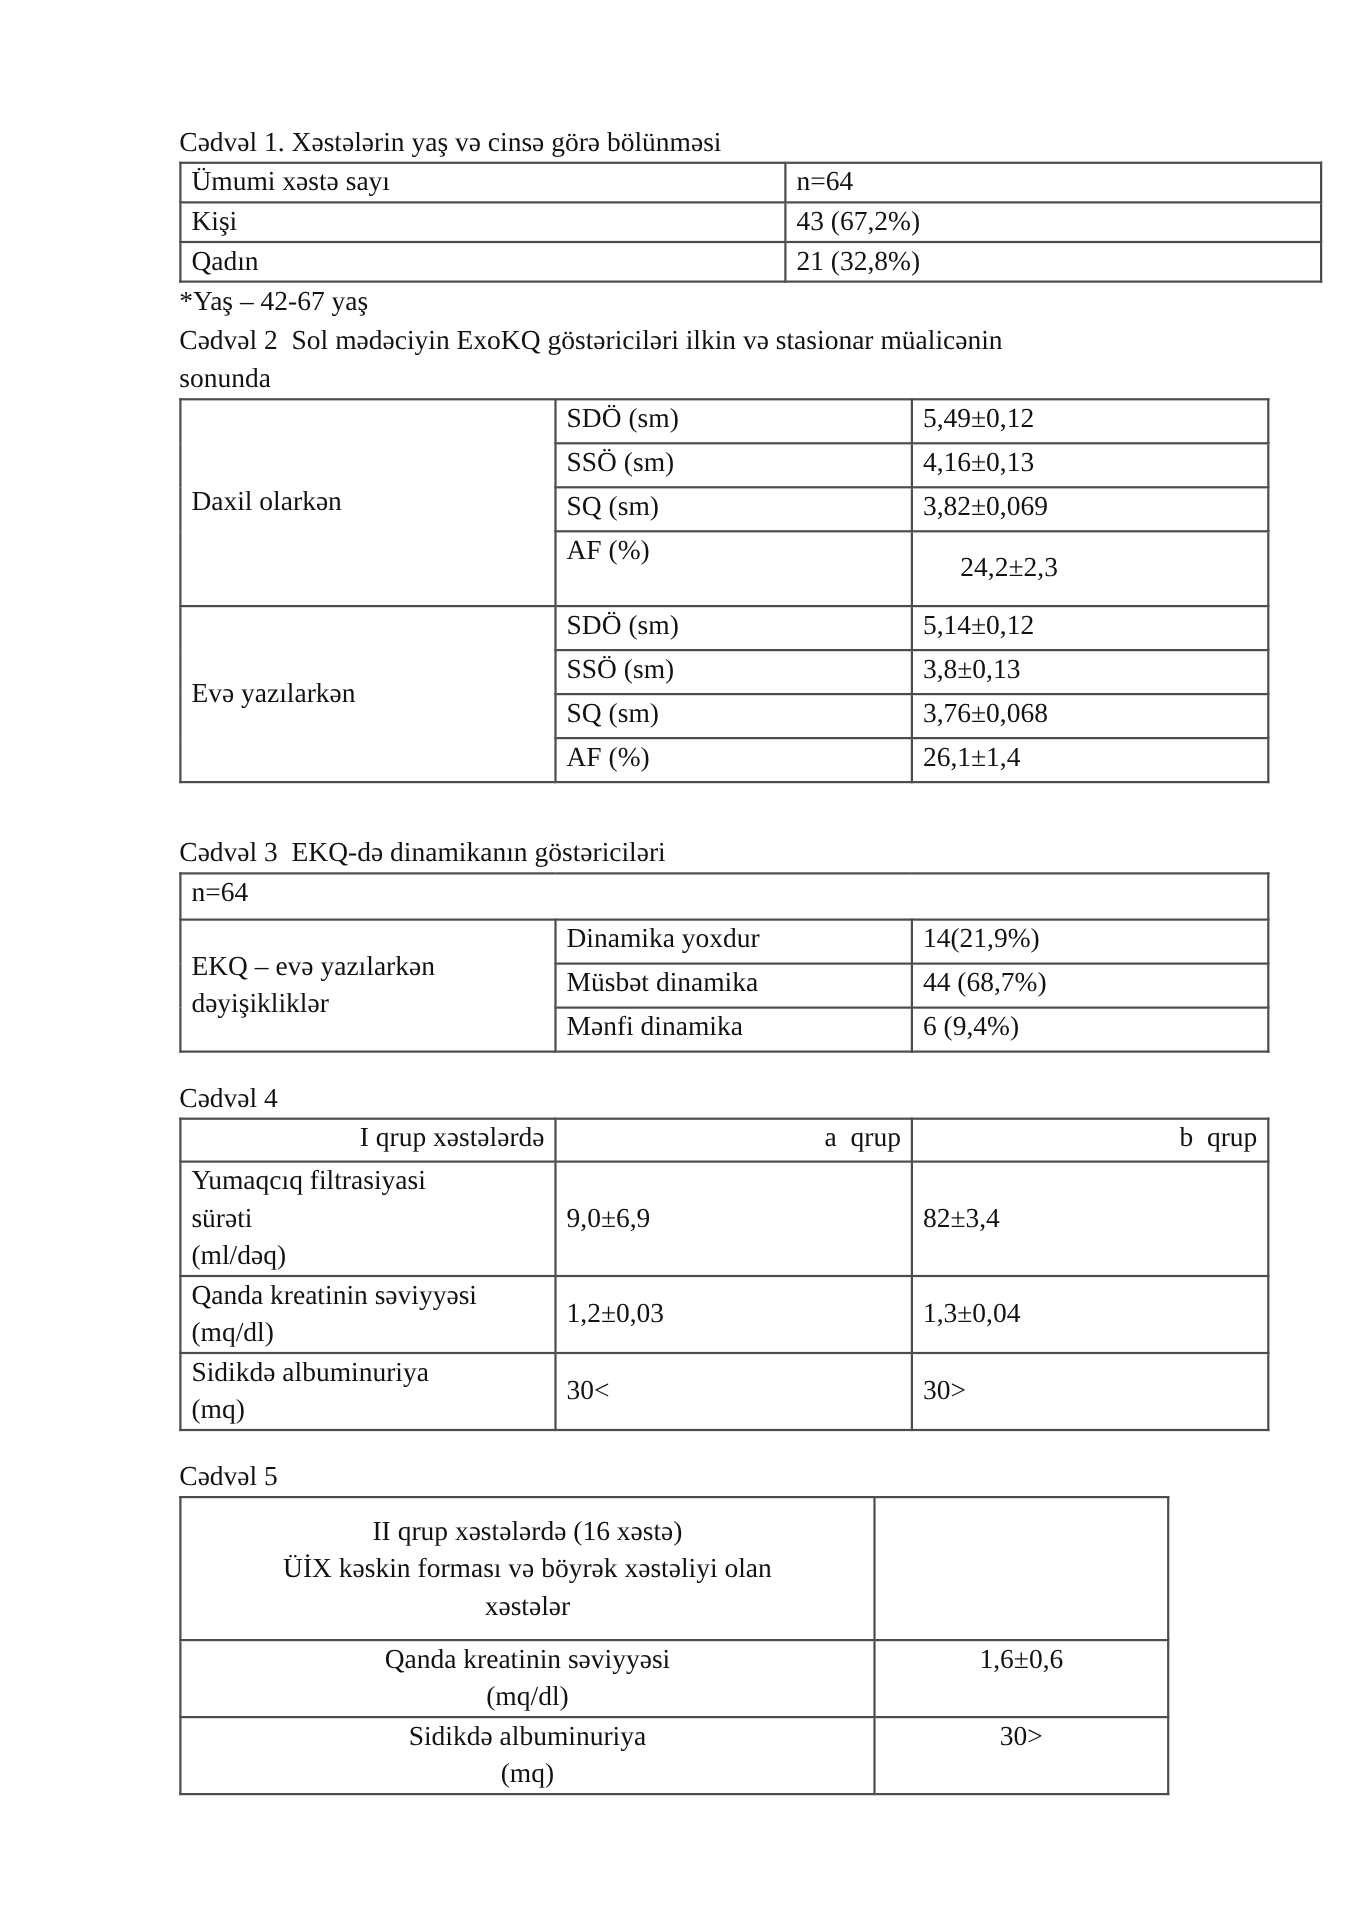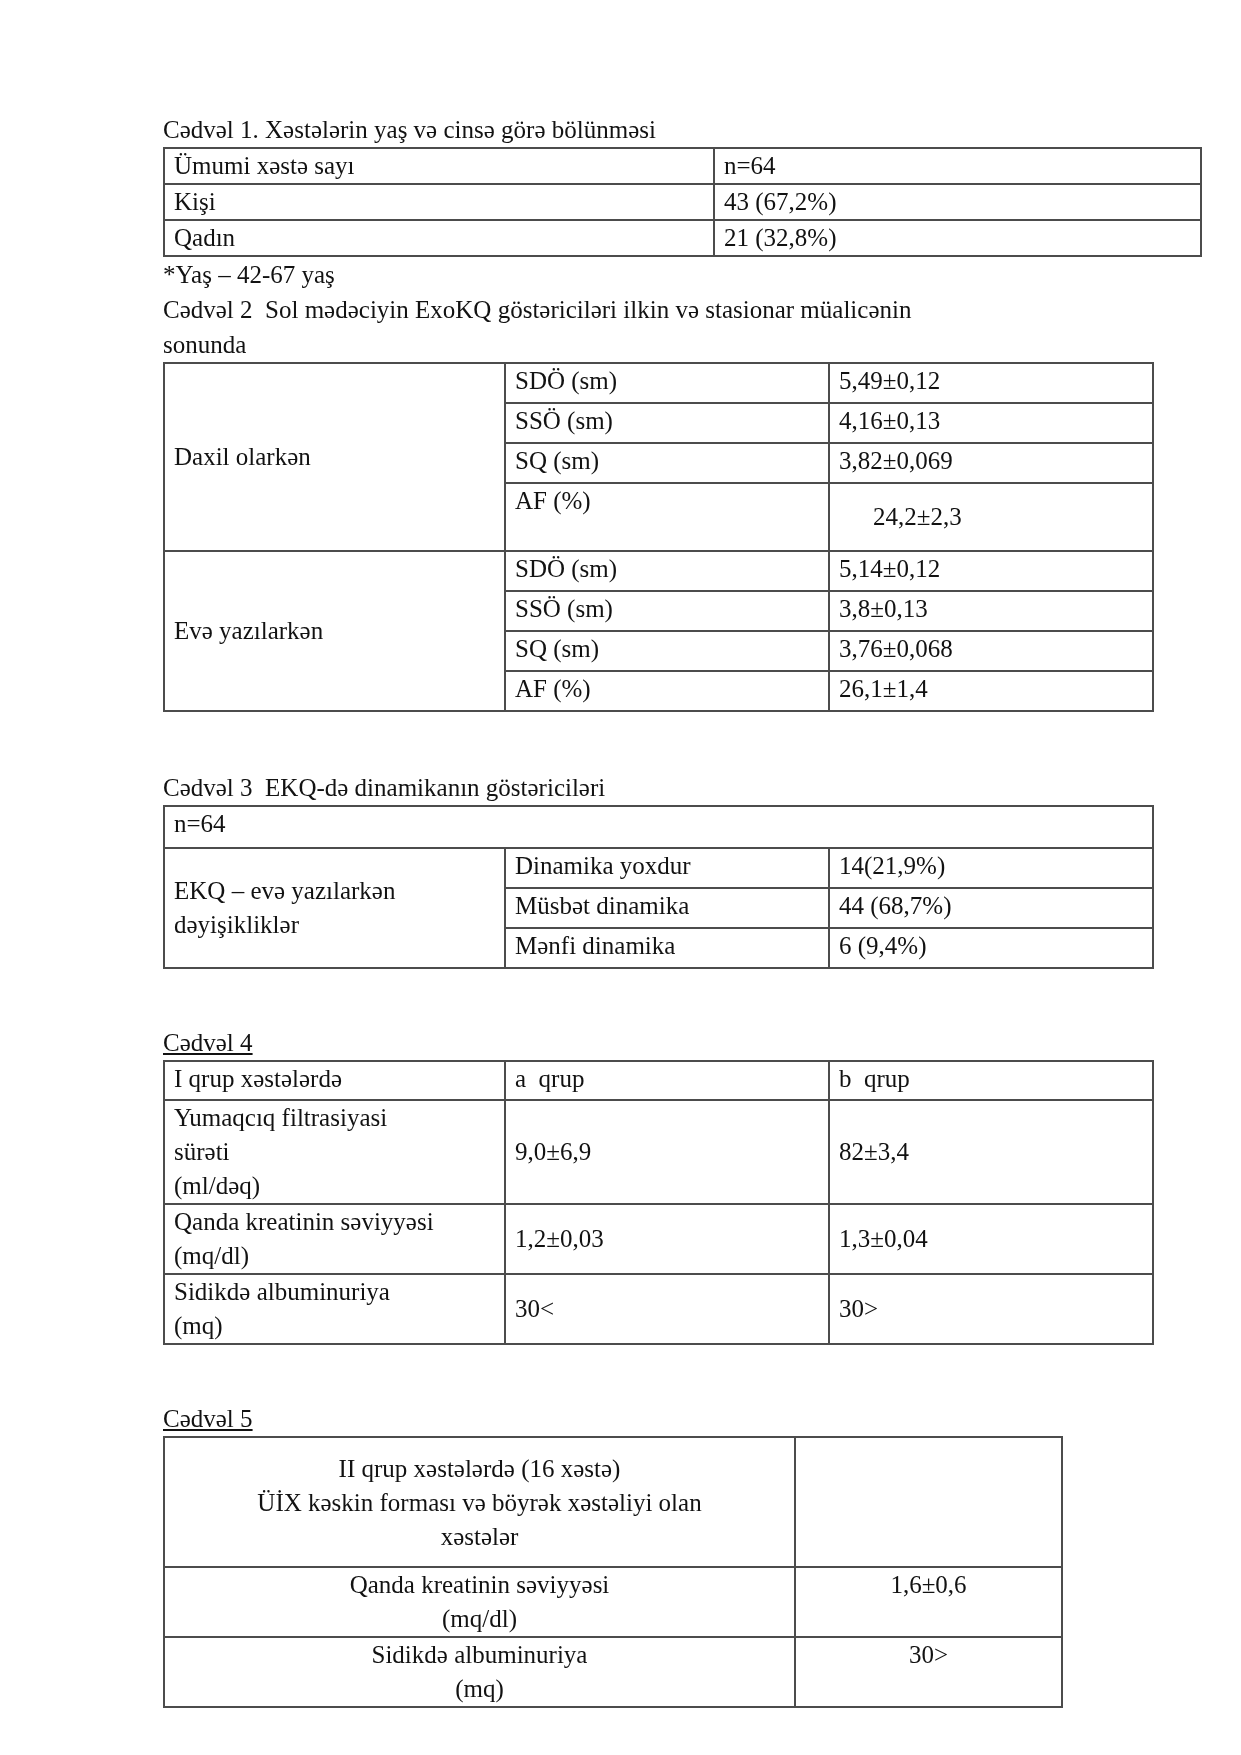--- a/index.html
+++ b/index.html
@@ -29,30 +29,30 @@
   .t2,.t3,.t4{width:989px;}
   .t2 .c1,.t3 .c1,.t4 .c1{width:341px;}
   .t2 .c2,.t3 .c2,.t4 .c2{width:324px;}
   .t2 .c3,.t3 .c3,.t4 .c3{width:324px;}
   .t2 td{height:38px;}
   .t2 tr.af1 td{height:66px;}
   .t2 td.grp,.t3 td.grp{vertical-align:middle;}
   .t2 td.vmid{vertical-align:middle;padding-left:43px;}
   .t3 tr.hdr td{height:40px;}
   .t3 td{height:38px;}
-  .t4 tr.hdr td{height:37px;}
+  .t4 tr.hdr td{height:37px;text-align:right;}
   .t4 td{padding-bottom:6px;}
   .t4 td.val{vertical-align:middle;}
   
   .t5{width:898px;text-align:center;}
   .t5 .c1{width:631px;} .t5 .c2{width:267px;}
   .t5 td{padding-bottom:6px;}
   .t5 tr.first td{padding-top:14px;padding-bottom:12px;}
-  .gap46{margin-top:58px;}
-  .gap48{margin-top:56px;text-decoration:underline;}
+  .gap46{margin-top:46px;}
+  .gap48{margin-top:24px;}
   .mt2{margin-top:2px;}
 </style>
 </head>
 <body>
 
 <div class="page">
 
   <div class="doc-line">Cədvəl 1. Xəstələrin yaş və cinsə görə bölünməsi</div>
   <table class="t t1 mt2">
     <colgroup>

